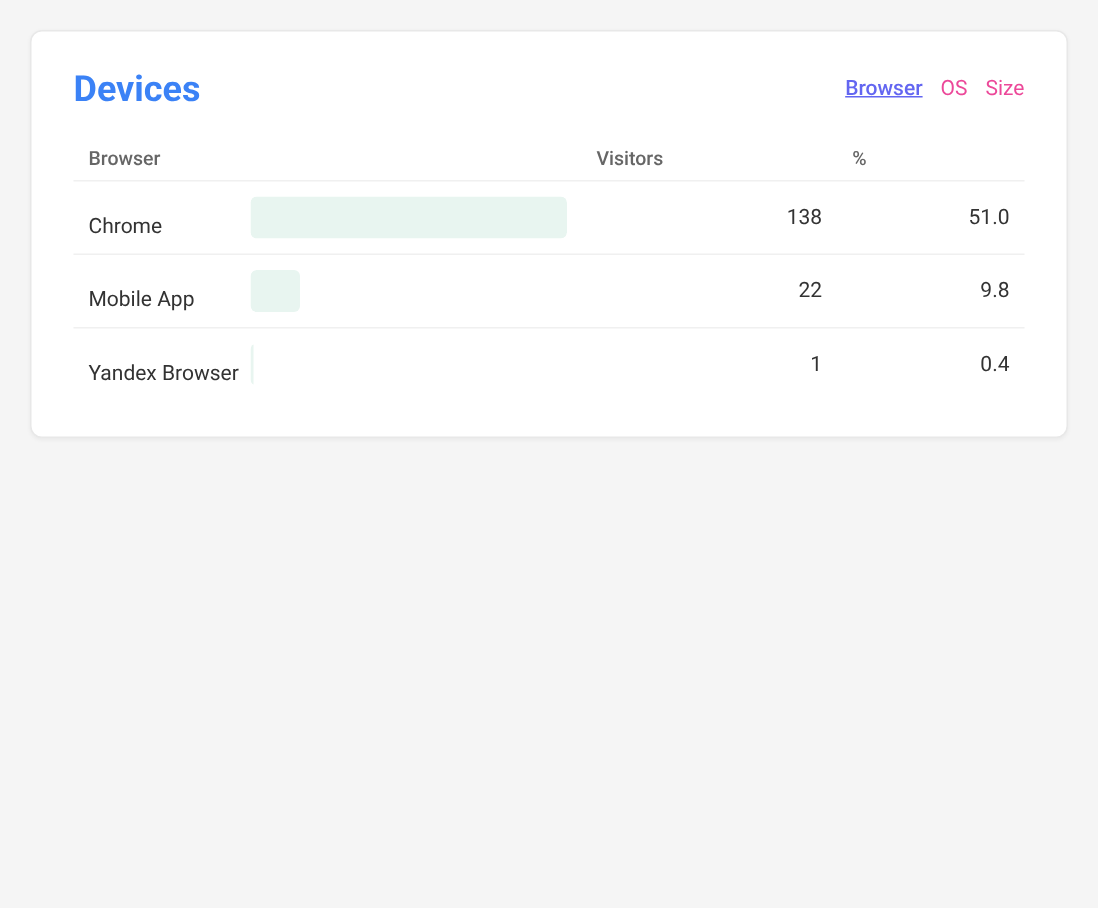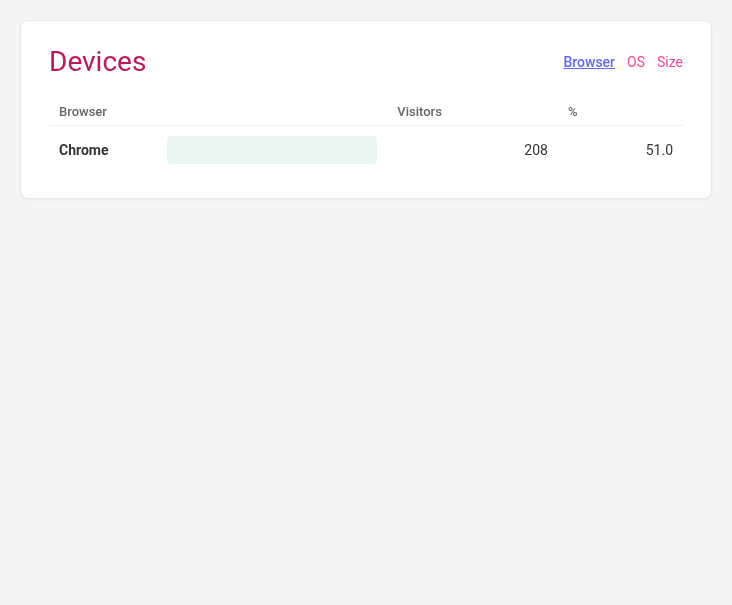--- a/index.html
+++ b/index.html
@@ -28,23 +28,23 @@
     }
 
     .card-header {
       display: flex;
       justify-content: space-between;
       align-items: center;
       margin-bottom: 20px;
     }
 
     .card-title {
-      font-size: 28px;
-      font-weight: 400;
-      color: #be185d;
+      font-size: 24px;
+      font-weight: 700;
+      color: #3b82f6;
     }
 
     .tab-group {
       display: flex;
       align-items: center;
       gap: 12px;
     }
 
     .tab-item {
       font-size: 14px;
@@ -84,23 +84,22 @@
     .table tbody tr td.right {
       text-align: right;
     }
 
     .table tbody tr {
       border-top: 1px solid #f0f0f0;
     }
 
     .bar-cell {
       display: flex;
-      align-items: center;
+      align-items: flex-end;
       gap: 8px;
-      font-weight: bold;
     }
 
     .bar-bg {
       flex: 1;
       height: 28px;
       border-radius: 4px;
       overflow: hidden;
       background: transparent;
     }
 
@@ -145,18 +144,42 @@
     <tbody id="table-body">
     <tr>
           <td>
             <div class="bar-cell">
               <span class="bar-label">Chrome</span>
               <div class="bar-bg">
                 <div class="bar-fill" style="width: 100%;"></div>
               </div>
             </div>
           </td>
-          <td class="right">208</td>
+          <td class="right">138</td>
           <td class="right">51.0</td>
+        </tr>
+        <tr>
+          <td>
+            <div class="bar-cell">
+              <span class="bar-label">Mobile App</span>
+              <div class="bar-bg">
+                <div class="bar-fill" style="width: 15.9%;"></div>
+              </div>
+            </div>
+          </td>
+          <td class="right">22</td>
+          <td class="right">9.8</td>
+        </tr>
+        <tr>
+          <td>
+            <div class="bar-cell">
+              <span class="bar-label">Yandex Browser</span>
+              <div class="bar-bg">
+                <div class="bar-fill" style="width: 0.7%;"></div>
+              </div>
+            </div>
+          </td>
+          <td class="right">1</td>
+          <td class="right">0.4</td>
         </tr>
       </tbody>
   </table>
 </div>
 
 </body></html>

